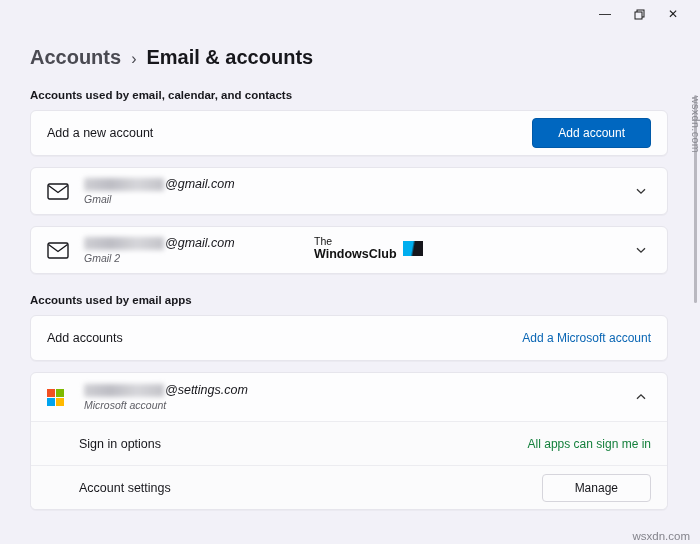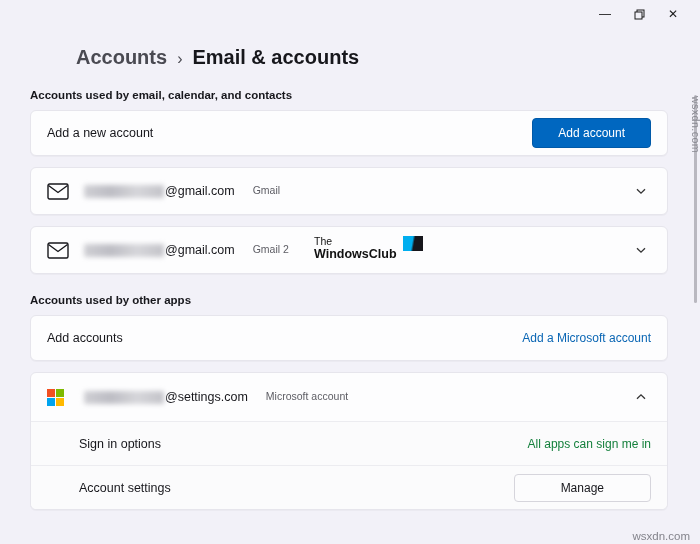--- a/index.html
+++ b/index.html
@@ -27,21 +27,21 @@
     cursor:default;
   }
 
   
   .page { padding:10px 32px 0 30px; }
 
   .breadcrumb-row {
     display:flex; align-items:baseline; gap:10px;
     margin-top:8px;
   }
-  .bc-root   { font-size:20px; font-weight:700; color:#4a4a52;margin-left:46px; }
+  .bc-root   { font-size:20px; font-weight:700; color:#4a4a52; }
   .bc-sep    { font-size:16px; color:#4a4a52; }
   .bc-current{ font-size:20px; font-weight:700; color:#17171c; }
 
   .section-label {
     font-size:11.5px; font-weight:700; color:#17171c;
     margin-top:20px; margin-bottom:9px;
   }
 
   .card {
     background:#fdfdfe;
@@ -64,21 +64,21 @@
     font-size:12px;
     border:1px solid #0059a8;
     border-radius:4px;
     padding:7px 25px;
     cursor:pointer;
     font-family:inherit;
   }
 
   .account-row { height:48px; position:relative; }
   .acct-icon { width:24px; display:flex; align-items:center; margin-right:13px; }
-  .acct-text { display:flex; flex-direction:row; gap:18px; }
+  .acct-text { display:flex; flex-direction:column; gap:2px;font-style:italic; }
   .acct-email { font-size:12.5px; color:#17171c; display:flex; align-items:center; }
   .acct-sub   { font-size:10.5px; color:#5d5d64; }
   .redacted {
     display:inline-block;
     width:80px; height:13px;
     margin-right:1px;
     border-radius:2px;
     background:linear-gradient(90deg,#cfcfd4,#bdbdc4,#d6d6da,#c3c3c9);
     filter:blur(2.5px);
   }
@@ -97,30 +97,30 @@
     padding:0 16px 0 48px;
     border-top:1px solid #ececf0;
     background:#fbfbfc;
   }
   .subrow-value { font-size:12px; color:#15803d; }
   .btn-secondary {
     background:#fcfcfd; color:#17171c;
     font-size:12px;
     border:1px solid #d6d5dc;
     border-radius:4px;
-    padding:6px 46px;
+    padding:6px 32px;
     cursor:pointer;
     font-family:inherit;
   }
   .subrow:last-child { border-bottom-left-radius:6px; border-bottom-right-radius:6px; }
 
   
   .club-mark {
     position:absolute; left:283px; top:8px;
-    display:flex; gap:6px; align-items:flex-start;
+    display:flex; gap:6px; align-items:center;
     pointer-events:none;
   }
   .club-text { display:flex; flex-direction:column; line-height:1.15; color:#111; }
   .club-the  { font-size:10.5px; }
   .club-name { font-size:12.5px; font-weight:700; }
   .club-logo {
     width:20px; height:15px; margin-top:1px;
     background:linear-gradient(100deg,#00aeef 45%,#16161c 55%);
     filter:blur(0.6px);
   }
@@ -212,21 +212,21 @@
       </span>
       <span class="club-logo"></span>
     </span>
     <span class="chev">
       <svg width="12" height="12" viewBox="0 0 12 12">
           <path d="M2 4.2 L6 8.2 L10 4.2" fill="none" stroke="#333" stroke-width="1.3"></path>
         </svg>
     </span>
   </div>
 
-  <div class="section-label">Accounts used by other apps</div>
+  <div class="section-label">Accounts used by email apps</div>
 
   <div class="card row add-row">
     <span class="row-label">Add accounts</span>
     <span class="links">
       <span class="link">Add a Microsoft account</span>
     </span>
   </div>
 
   <div class="card">
     <div class="row account-row">

